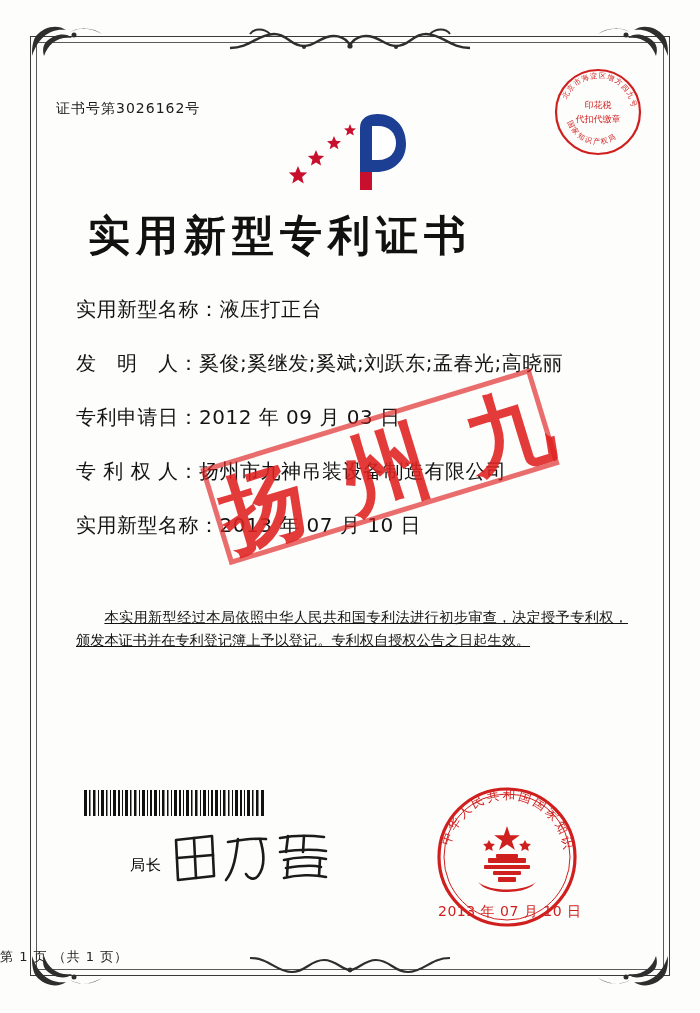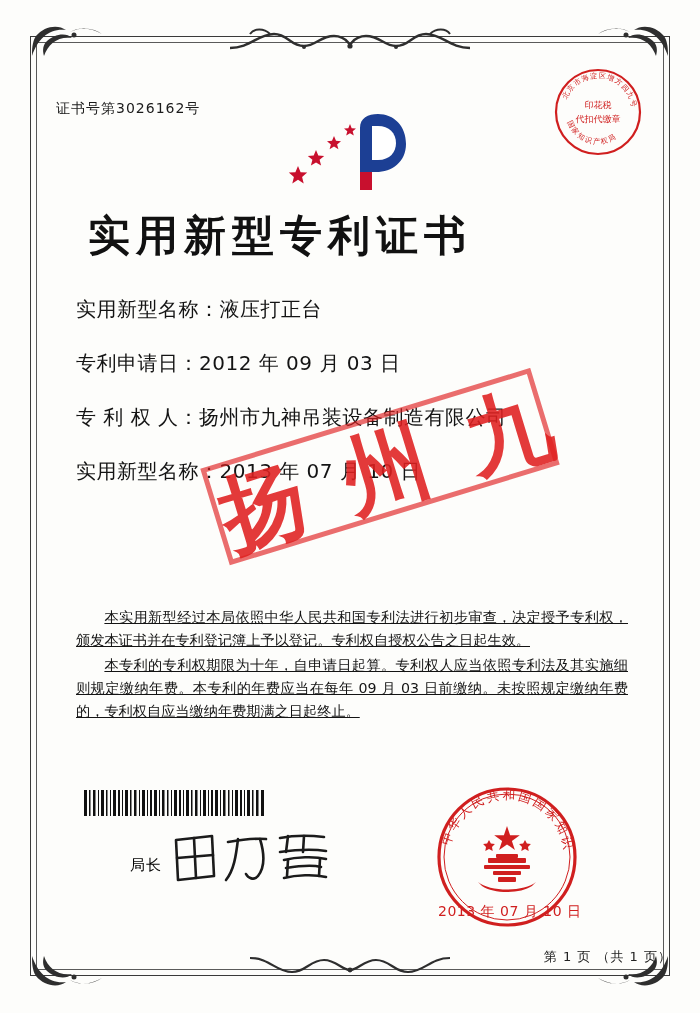--- a/index.html
+++ b/index.html
@@ -185,21 +185,21 @@
     width: 370px; height: 210px;
     pointer-events: none;
   }
   .stamp-diagonal svg { display:block; width:100%; height:100%; }
 
   
   .page-footer {
     position: absolute;
     left: 0; top: 948px;
     width: 672px;
-    text-align: right;
+    text-align: left;
     font-size: 13px;
     color: #222;
     letter-spacing: 1px;
   }
 </style>
 </head>
 <body>
 
 <div id="certificate">
 
@@ -273,35 +273,37 @@
       <path d="M86 14 L86 48 L92 48 C104 48 110 40 110 31 C110 21 103 14 92 14 Z" fill="#ffffff"></path>
       <path d="M74 78 L86 78 L86 60 L74 60 Z" fill="#c8102e"></path>
     </svg>
   </div>
 
   <div class="main-title">实用新型专利证书</div>
 
   <div class="fields">
     <div class="field-row">
       <span class="field-label">实用新型名称：</span><span class="field-value">液压打正台</span>
+    </div>
+    <div class="field-row">
+      <span class="field-label">发　明　人：</span><span class="field-value">奚俊;奚继发;奚斌;刘跃东;孟春光;高晓丽</span>
     </div>
     <div class="field-row">
       <span class="field-label">专利申请日：</span><span class="field-value">2012 年 09 月 03 日</span>
     </div>
     <div class="field-row">
       <span class="field-label">专 利 权 人：</span><span class="field-value">扬州市九神吊装设备制造有限公司</span>
     </div>
     <div class="field-row">
       <span class="field-label">实用新型名称：</span><span class="field-value">2013 年 07 月 10 日</span>
     </div>
   </div>
 
   <div class="body-text">
     <p>本实用新型经过本局依照中华人民共和国专利法进行初步审查，决定授予专利权，颁发本证书并在专利登记簿上予以登记。专利权自授权公告之日起生效。</p>
-    <p>本专利的专利权期限为十年，自申请日起算。专利权人应当依照专利法及其实施细则规定缴纳年费。本专利的年费应当在每年 09 月 03 日前缴纳。未按照规定缴纳年费的，专利权自应当缴纳年费期满之日起终止。</p>
   </div>
 
   <div class="barcode">
     <svg viewBox="0 0 180 26" preserveAspectRatio="none">
       <g fill="#111">
         <rect x="0" y="0" width="3" height="26"></rect>
           <rect x="5" y="0" width="1.5" height="26"></rect>
         <rect x="9" y="0" width="2.5" height="26"></rect>
           <rect x="14" y="0" width="1" height="26"></rect>
         <rect x="17" y="0" width="3" height="26"></rect>

